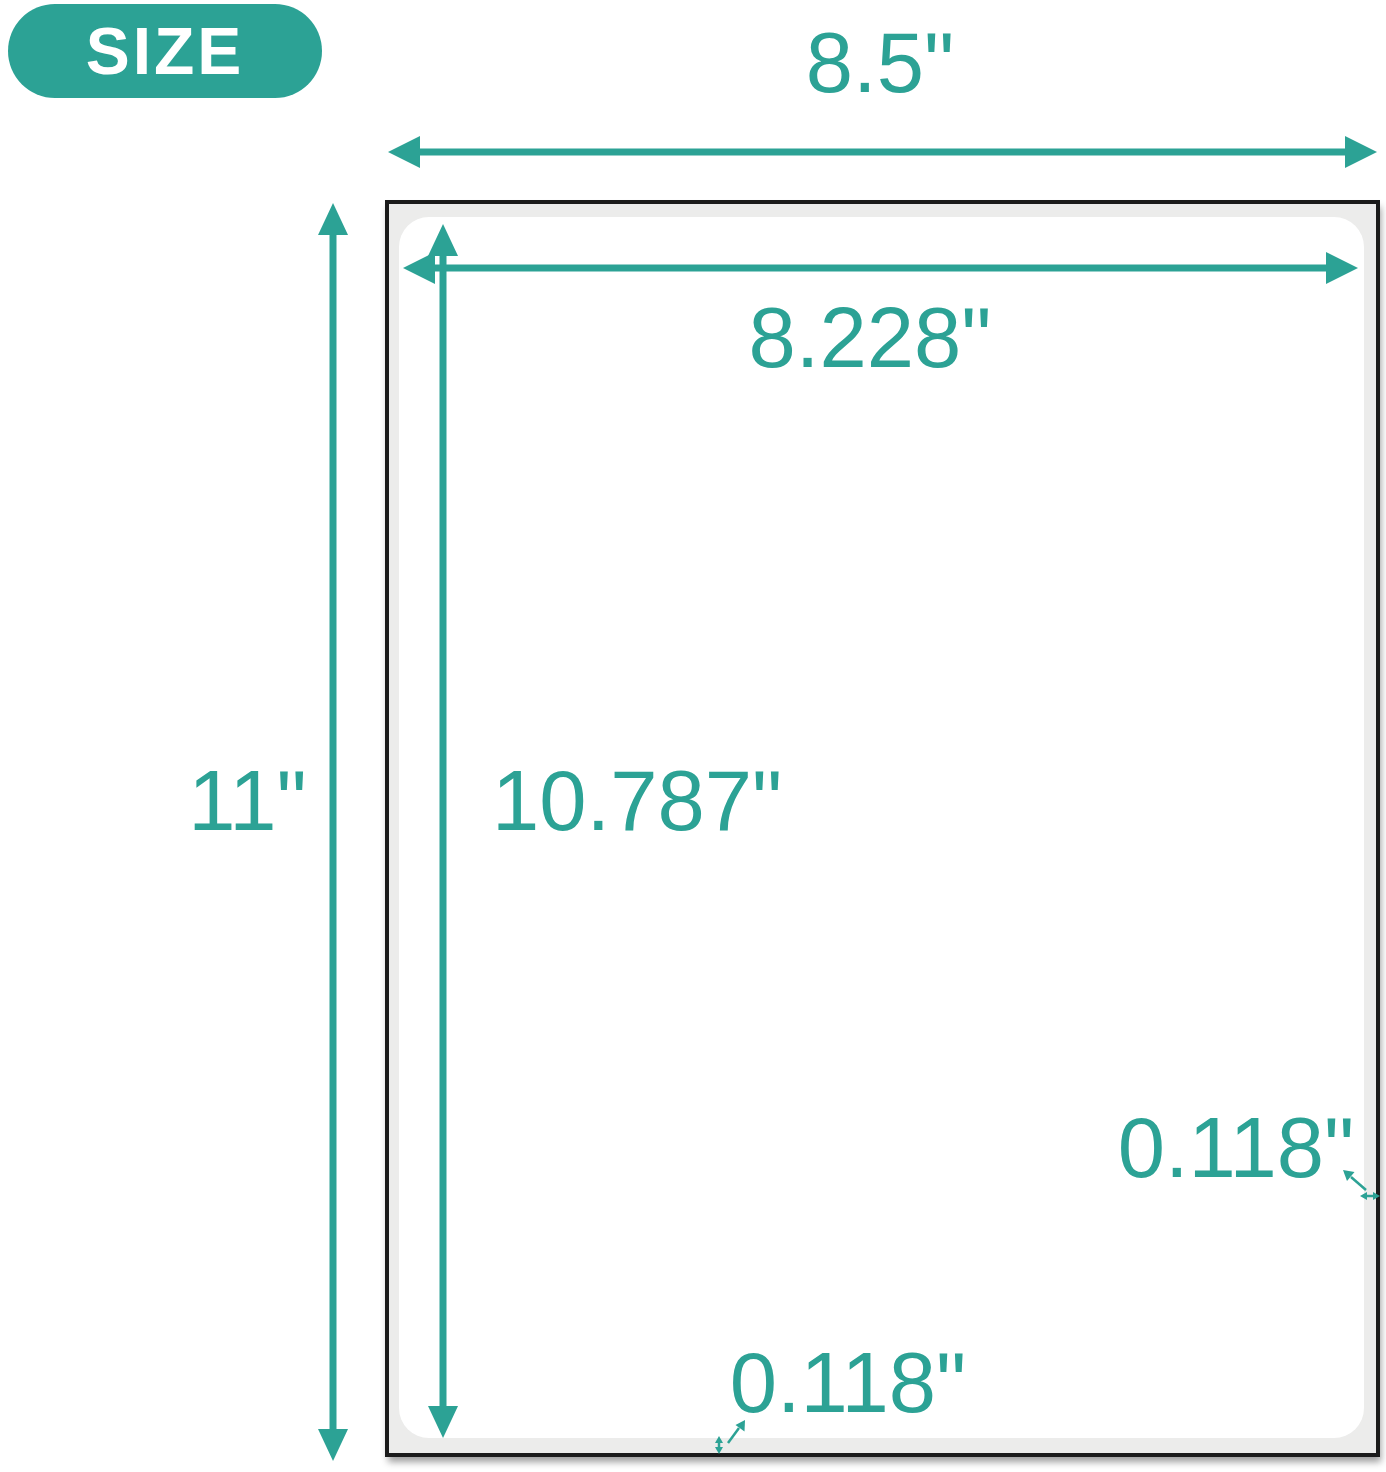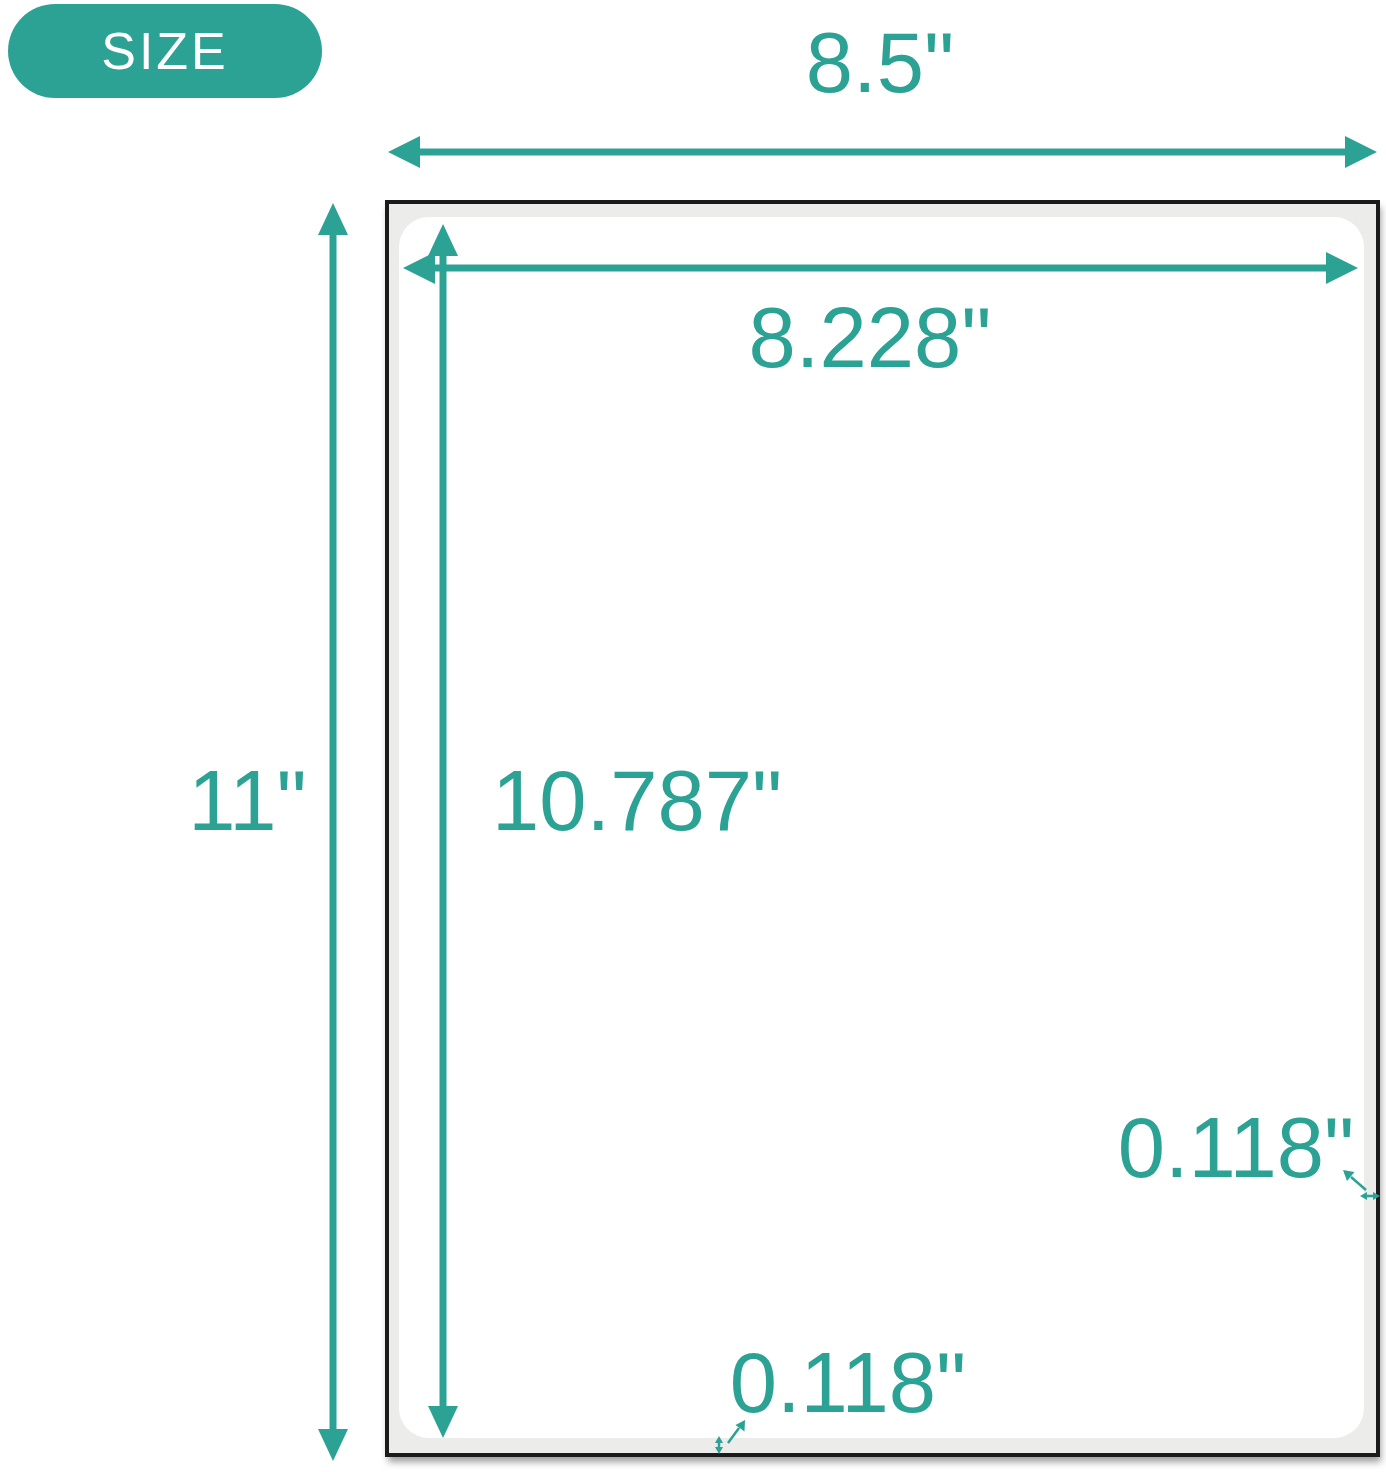--- a/index.html
+++ b/index.html
@@ -27,22 +27,22 @@
     width: 314px;
     height: 94px;
     background: var(--accent, #2CA295);
     border-radius: 48px;
     display: flex;
     align-items: center;
     justify-content: center;
   }
   .badge span {
     color: #ffffff;
-    font-size: 52px;
-    font-weight: 400;
+    font-size: 66px;
+    font-weight: 700;
     letter-spacing: 3px;
     line-height: 1;
   }
   
   .sheet {
     position: absolute;
     left: 385px;
     top: 200px;
     width: 995px;
     height: 1257px;

